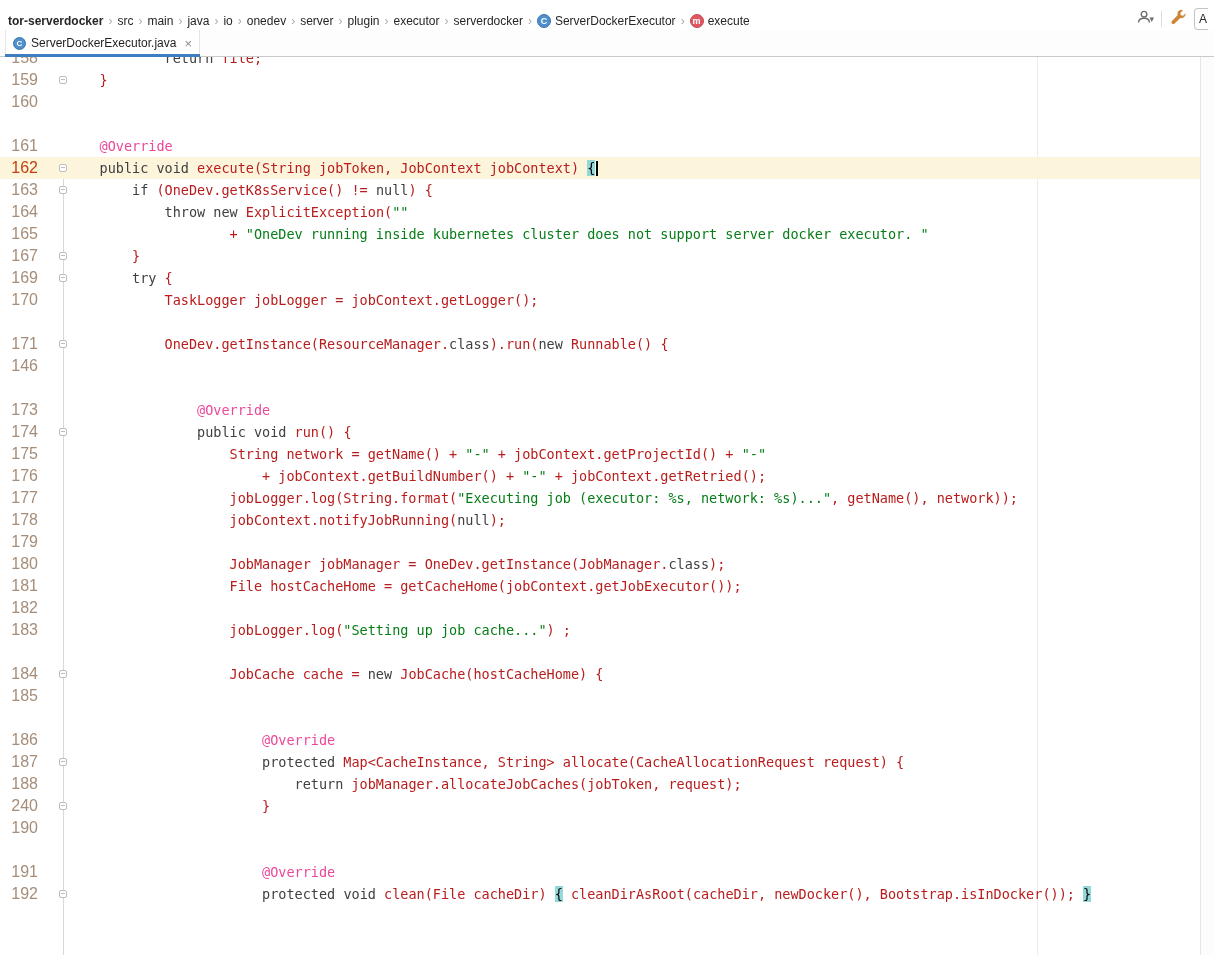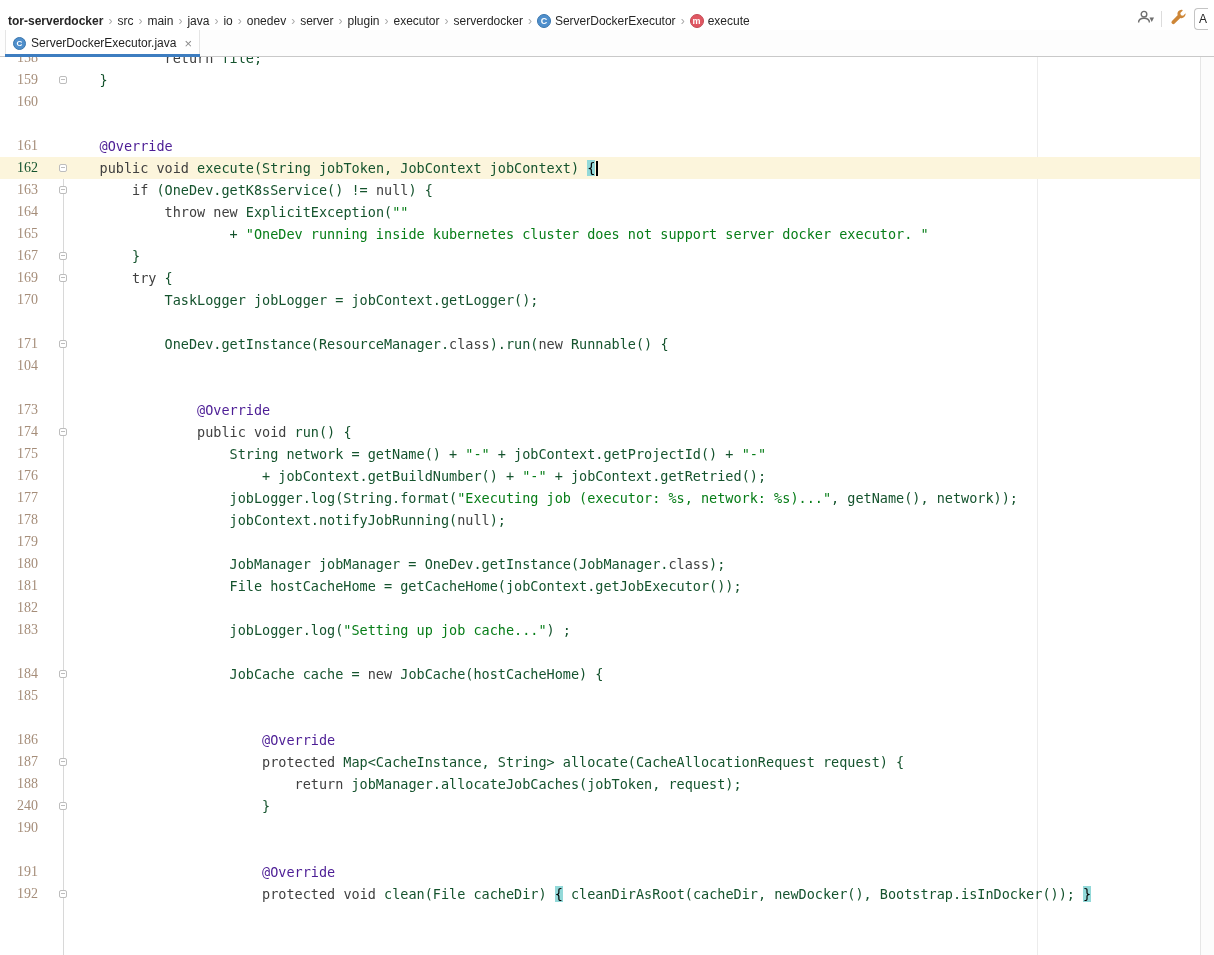--- a/index.html
+++ b/index.html
@@ -27,30 +27,30 @@
   .tab-close{color:#8a8a8a;font-size:13px;margin-left:3px;line-height:1}
 
   
   .editor{position:relative;height:898px;overflow:hidden;font-family:"DejaVu Sans Mono",monospace;font-size:13.5px;line-height:22px;background:#fff}
   .margin-guide{position:absolute;left:1037px;top:0;bottom:0;width:1px;background:#ececec;z-index:0}
   .fold-line{position:absolute;left:63px;top:122px;bottom:0;width:1px;background:#d8d8d8;z-index:1}
   #code-lines{position:relative;margin-top:-10px;z-index:2}
   .row{display:flex;height:22px;position:relative}
   .row.cur{background:#fcf5dc}
   .gut{width:67px;flex:none;display:flex}
-  .num{width:38px;text-align:right;font-size:14px;line-height:22px;color:#a58d79;font-family:Liberation Serif, serif}
-  .row.cur .num{color:#14532d}
+  .num{width:38px;text-align:right;font-size:16px;line-height:22px;color:#a58d79;font-family:Liberation Sans, sans-serif}
+  .row.cur .num{color:#c2410c}
   .foldcol{width:29px;position:relative}
   .fm{position:absolute;left:21px;top:7px;width:8px;height:8px;border:1px solid #bdbdbd;border-radius:2px;background:#fff;z-index:3}
   .fm::after{content:"";position:absolute;left:1px;right:1px;top:2px;height:1px;background:#bdbdbd}
   .code{white-space:pre;flex:1;color:#000}
   .tk-k{color:#404040}
   .tk-s{color:#067d17}
-  .tk-a{color:#4c1d95}
-  .tk-p{color:#14532d}
+  .tk-a{color:#ec4899}
+  .tk-p{color:#b91c1c}
   .tk-b{background:#93d9d9;color:#000}
   .caret{display:inline-block;width:2px;height:15px;background:#000;vertical-align:text-bottom;margin-left:1px}
   .scrollbar{position:absolute;right:0;top:0;bottom:0;width:14px;background:#fcfcfc;border-left:1px solid #e6e6e6;z-index:7}
 </style>
 </head>
 <body>
 
 <div class="navbar">
   <div class="crumbs" id="crumbs">
       <span class="crumb bold">
@@ -242,21 +242,21 @@
         <span class="gut">
           <span class="num">171</span>
           <span class="foldcol">
             <span class="fm"></span>
           </span>
         </span>
         <span class="code">            <span class="tk-p">OneDev.getInstance(ResourceManager.</span><span class="tk-k">class</span><span class="tk-p">).run(</span><span class="tk-k">new</span><span class="tk-p"> Runnable() {</span></span>
       </div>
       <div class="row">
         <span class="gut">
-          <span class="num">104</span>
+          <span class="num">146</span>
           <span class="foldcol"></span>
         </span>
         <span class="code"></span>
       </div>
       <div class="row">
         <span class="gut">
           <span class="num"></span>
           <span class="foldcol"></span>
         </span>
         <span class="code"></span>

